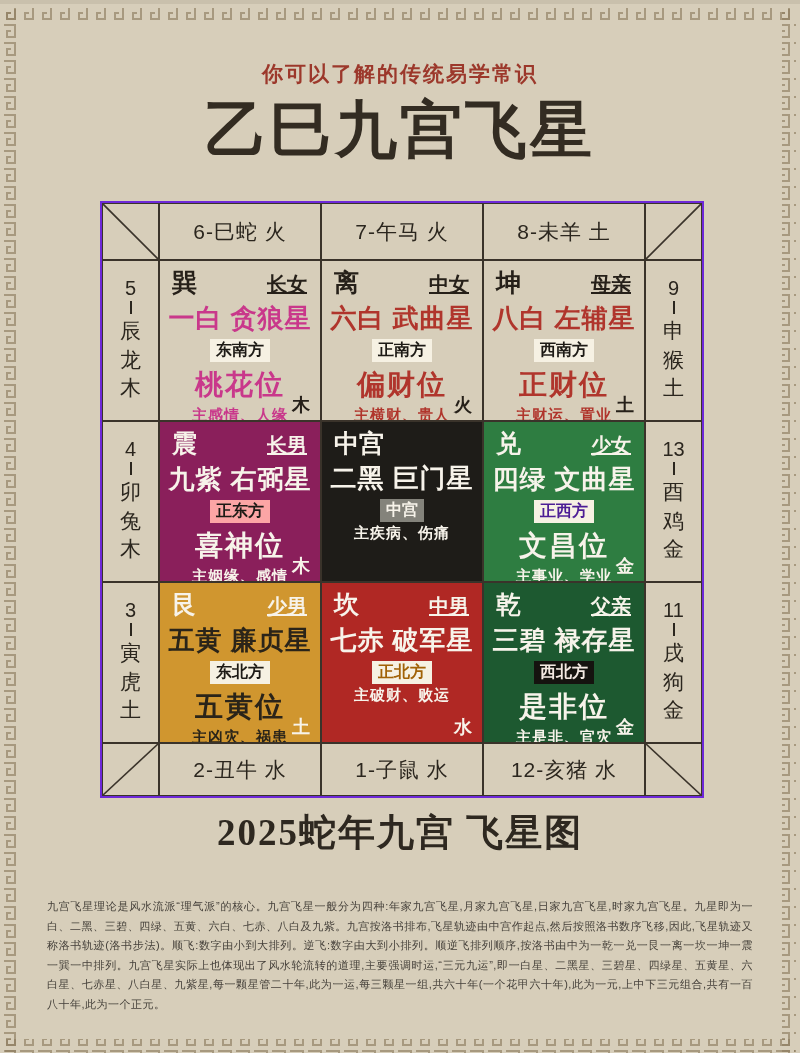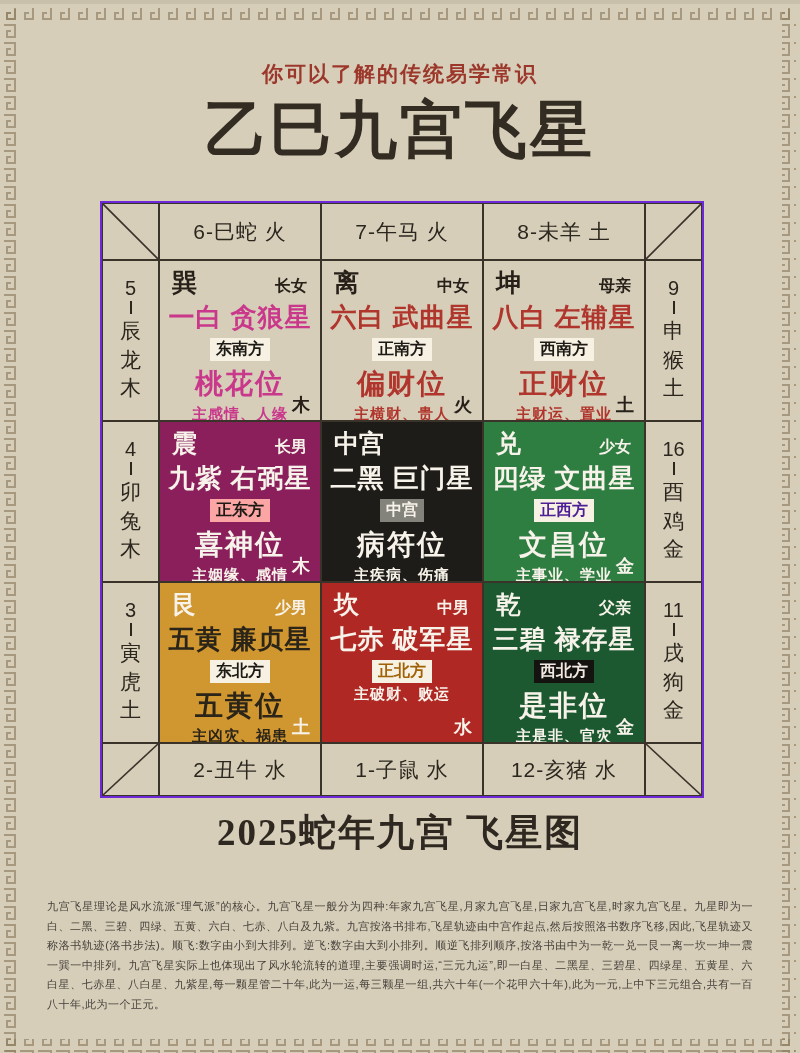--- a/index.html
+++ b/index.html
@@ -52,21 +52,21 @@
 
   .cell{
     display:flex; flex-direction:column; align-items:center;
     padding-top:5px;
   }
   .cell-header{
     display:flex; justify-content:space-between; align-items:baseline;
     width:100%; padding:2px 13px 0 12px;
   }
   .trigram{ font-size:25px; font-weight:700; line-height:1.15; }
-  .relation{ font-size:16px; font-weight:700; }
+  .relation{ font-size:20px; font-weight:700;text-decoration:underline; }
   .star{ font-size:26px; font-weight:700; letter-spacing:1px; margin-top:3px; white-space:nowrap; }
   .badge{
     display:inline-block; font-size:16px; font-weight:700;
     padding:1px 6px; margin-top:3px; line-height:1.3;
   }
   .pos{ font-size:28px; font-weight:600; margin-top:4px; letter-spacing:2px; }
   .meaning{ font-size:15px; font-weight:700; margin-top:2px; letter-spacing:1px; }
   .elem{ position:absolute; right:10px; bottom:3px; font-size:18px; font-weight:700; }
 
   .caption{
@@ -183,39 +183,38 @@
       <div class="elem" style="color: rgb(247, 243, 234);">木</div>
     </div>
 
     <div class="fcell cell" style="background: rgb(30, 28, 24);">
       <div class="cell-header">
         <span class="trigram" style="color: rgb(247, 243, 234);">中宫</span>
         <span class="relation" style="color: rgb(247, 243, 234);"></span>
       </div>
       <div class="star" style="color: rgb(247, 243, 234);">二黑 巨门星</div>
       <div class="badge" style="background: rgb(132, 131, 123); color: rgb(247, 243, 234);">中宫</div>
-      <div class="pos" style="color: rgb(247, 243, 234);">病符位</div>
       <div class="meaning" style="color: rgb(247, 243, 234);">主疾病、伤痛</div>
       <div class="elem" style="color: rgb(247, 243, 234);"></div>
     </div>
 
     <div class="fcell cell" style="background: rgb(46, 125, 65);">
       <div class="cell-header">
         <span class="trigram" style="color: rgb(247, 243, 234);">兑</span>
         <span class="relation" style="color: rgb(247, 243, 234);">少女</span>
       </div>
       <div class="star" style="color: rgb(247, 243, 234);">四绿 文曲星</div>
       <div class="badge" style="background: rgb(246, 241, 227); color: #4c1d95;">正西方</div>
       <div class="pos" style="color: rgb(247, 243, 234);">文昌位</div>
       <div class="meaning" style="color: rgb(247, 243, 234);">主事业、学业</div>
       <div class="elem" style="color: rgb(247, 243, 234);">金</div>
     </div>
 
     <div class="fcell vlabel">
-      <span class="vnum">16</span>
+      <span class="vnum">13</span>
       <span class="vdash"></span>
       <span class="vchars">酉鸡金</span>
     </div>
 
     <div class="fcell vlabel">
       <span class="vnum">3</span>
       <span class="vdash"></span>
       <span class="vchars">寅虎土</span>
     </div>
 

